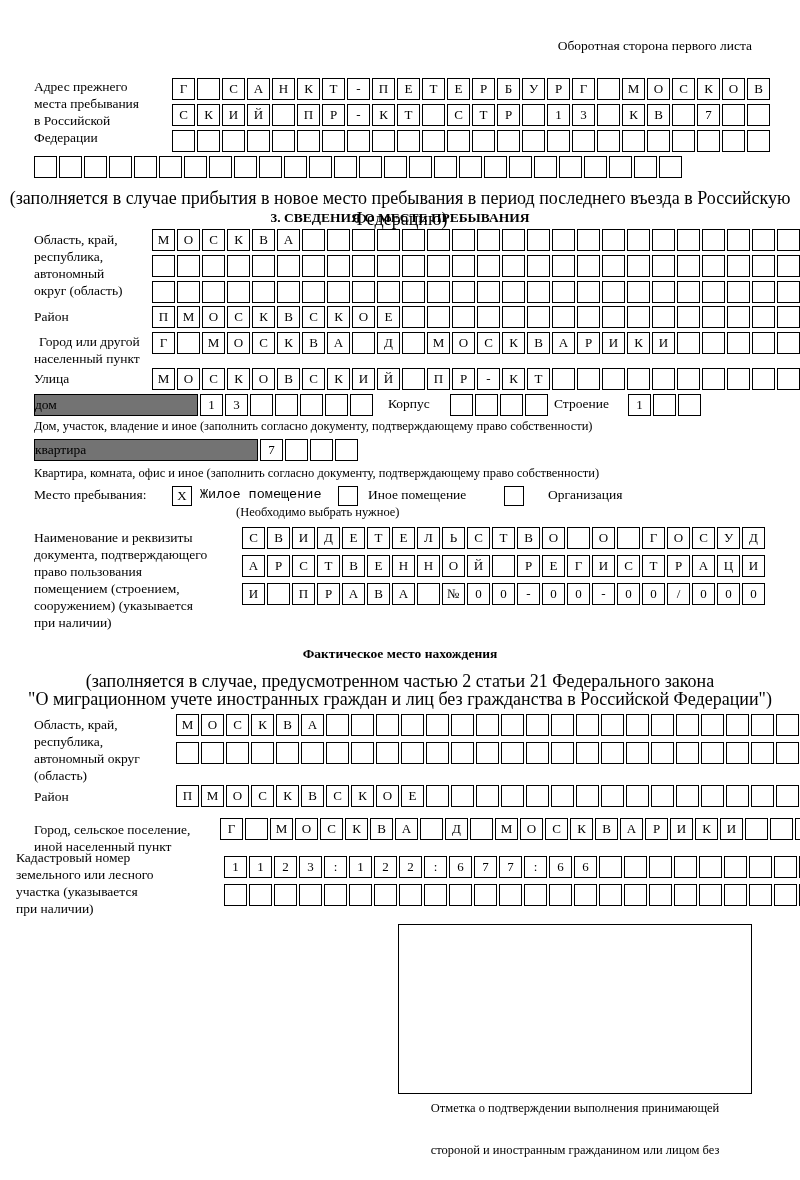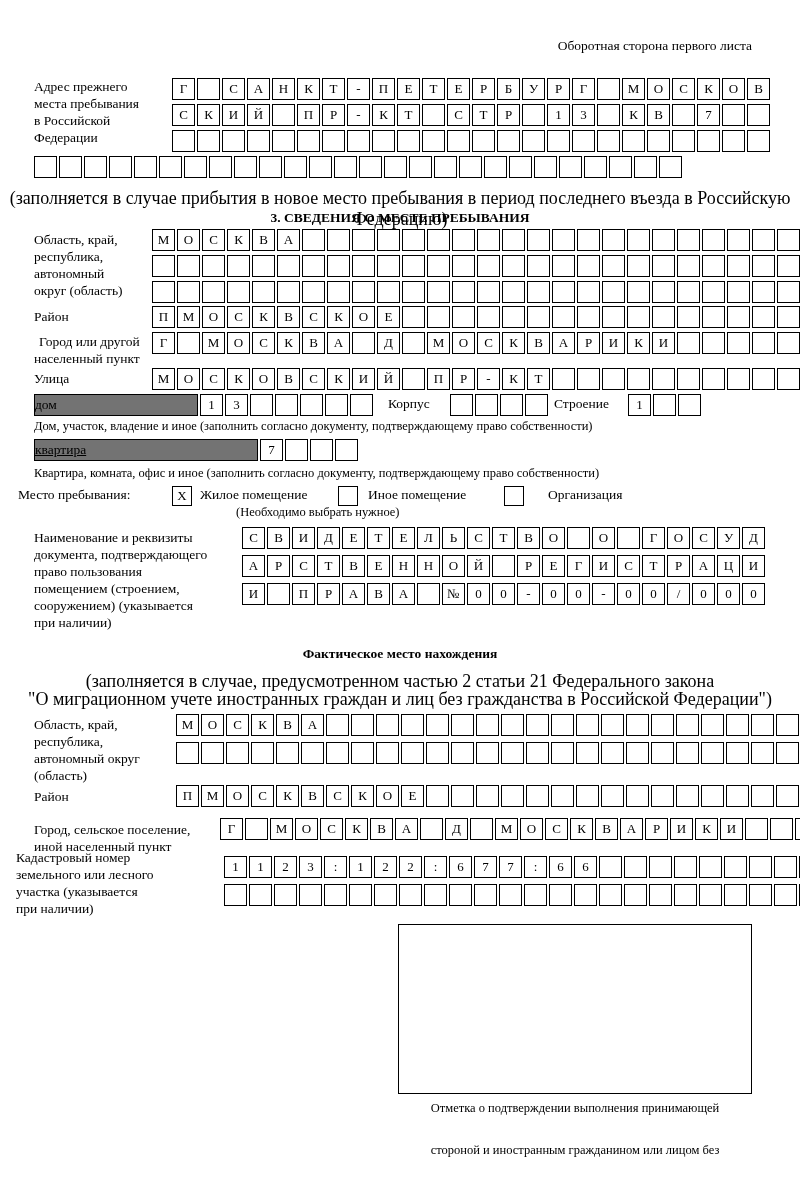--- a/index.html
+++ b/index.html
@@ -424,32 +424,32 @@
     </div>
   <div class="plain" style="left:554px; top:380px;">Строение</div>
   <div class="boxrow" id="s2-stroenie" style="left:628px; top:378px;">
       <div class="cell">1</div>
       <div class="cell"></div>
       <div class="cell"></div>
     </div>
 
   <div class="lbl small" style="left:34px; top:402px;">Дом, участок, владение и иное (заполнить согласно документу, подтверждающему право собственности)</div>
 
-  <div class="wordbox" style="left:34px; top:423px; width:224px;text-decoration:underline;">квартира</div>
+  <div class="wordbox" style="left:34px; top:423px; width:224px;">квартира</div>
   <div class="boxrow" id="s2-flat" style="left:260px; top:423px;">
       <div class="cell">7</div>
       <div class="cell"></div>
       <div class="cell"></div>
       <div class="cell"></div>
     </div>
   <div class="lbl small" style="left:34px; top:449px;">Квартира, комната, офис и иное (заполнить согласно документу, подтверждающему право собственности)</div>
 
-  <div class="plain" style="left:18px; top:471px;">Место пребывания:</div>
+  <div class="plain" style="left:34px; top:471px;">Место пребывания:</div>
   <div class="checkbox" style="position:absolute; left:172px; top:470px;">X</div>
-  <div class="plain" style="left:200px; top:471px;">Жилое помещение</div>
+  <div class="plain" style="left:200px; top:471px;font-family:Liberation Mono, monospace;">Жилое помещение</div>
   <div class="checkbox" style="position:absolute; left:338px; top:470px;"></div>
   <div class="plain" style="left:368px; top:471px;">Иное помещение</div>
   <div class="checkbox" style="position:absolute; left:504px; top:470px;"></div>
   <div class="plain" style="left:548px; top:471px;">Организация</div>
   <div class="plain" style="left:236px; top:489px; font-size:12.5px;">(Необходимо выбрать нужное)</div>
 
   <div class="lbl" style="left:34px; top:513px;">Наименование и реквизиты
 документа, подтверждающего
 право пользования
 помещением (строением,

